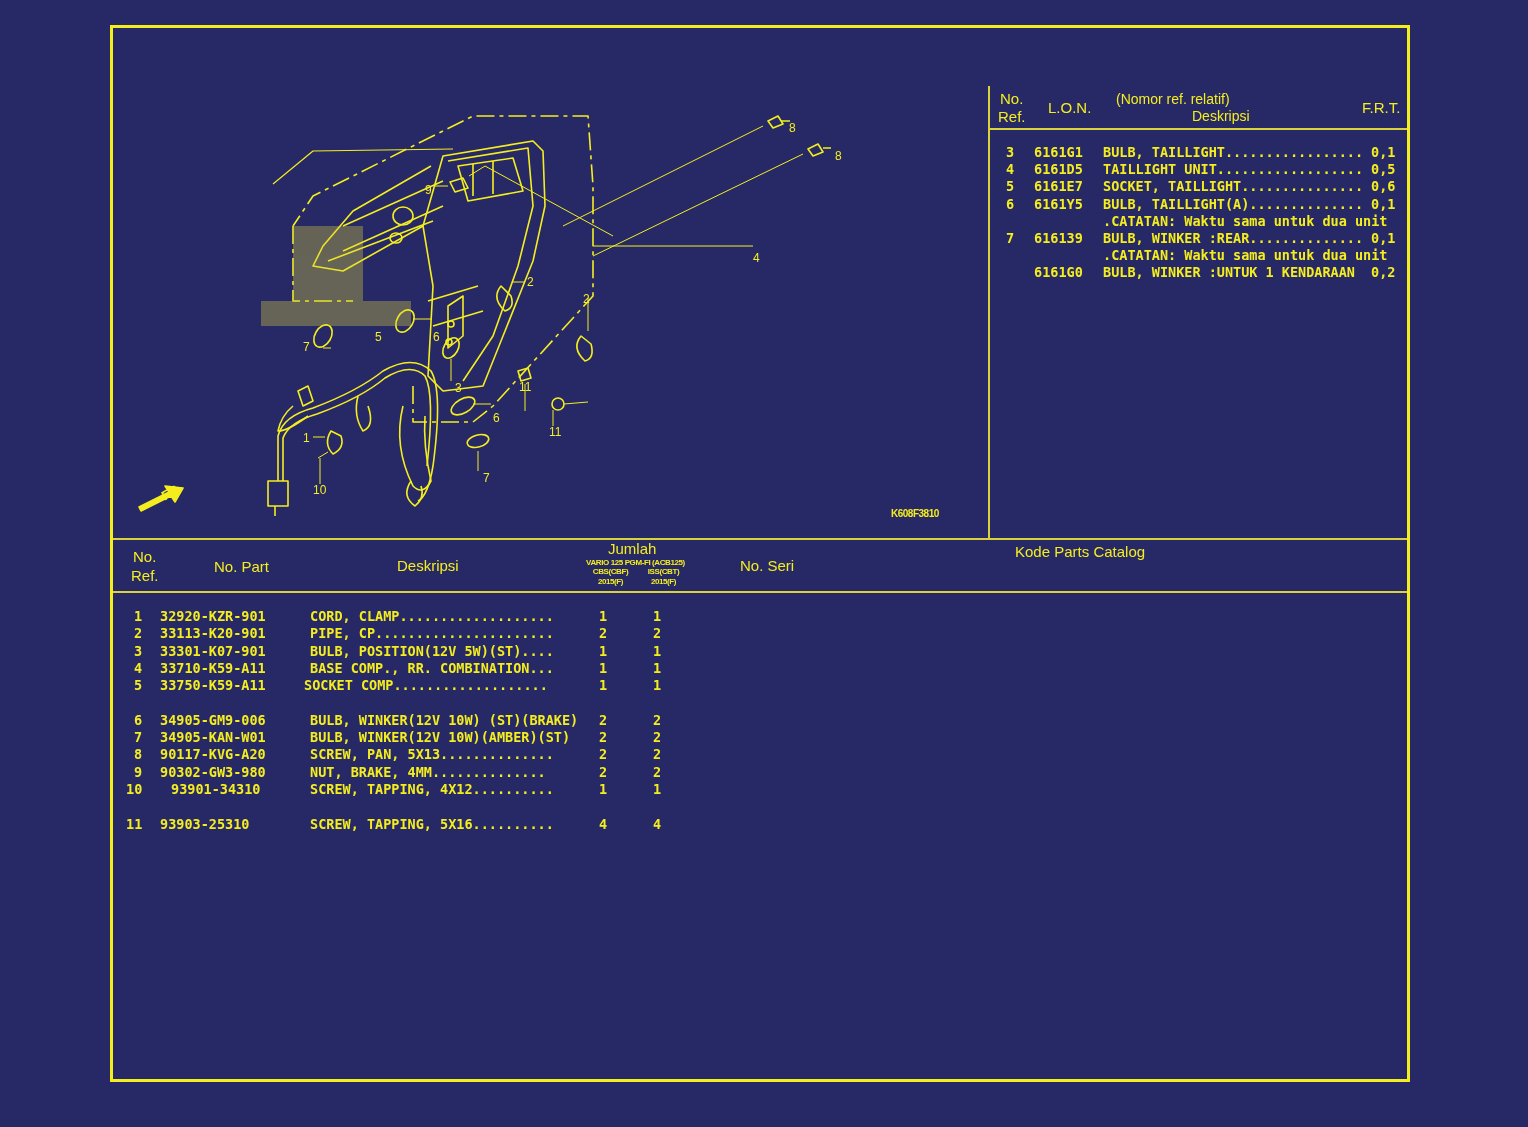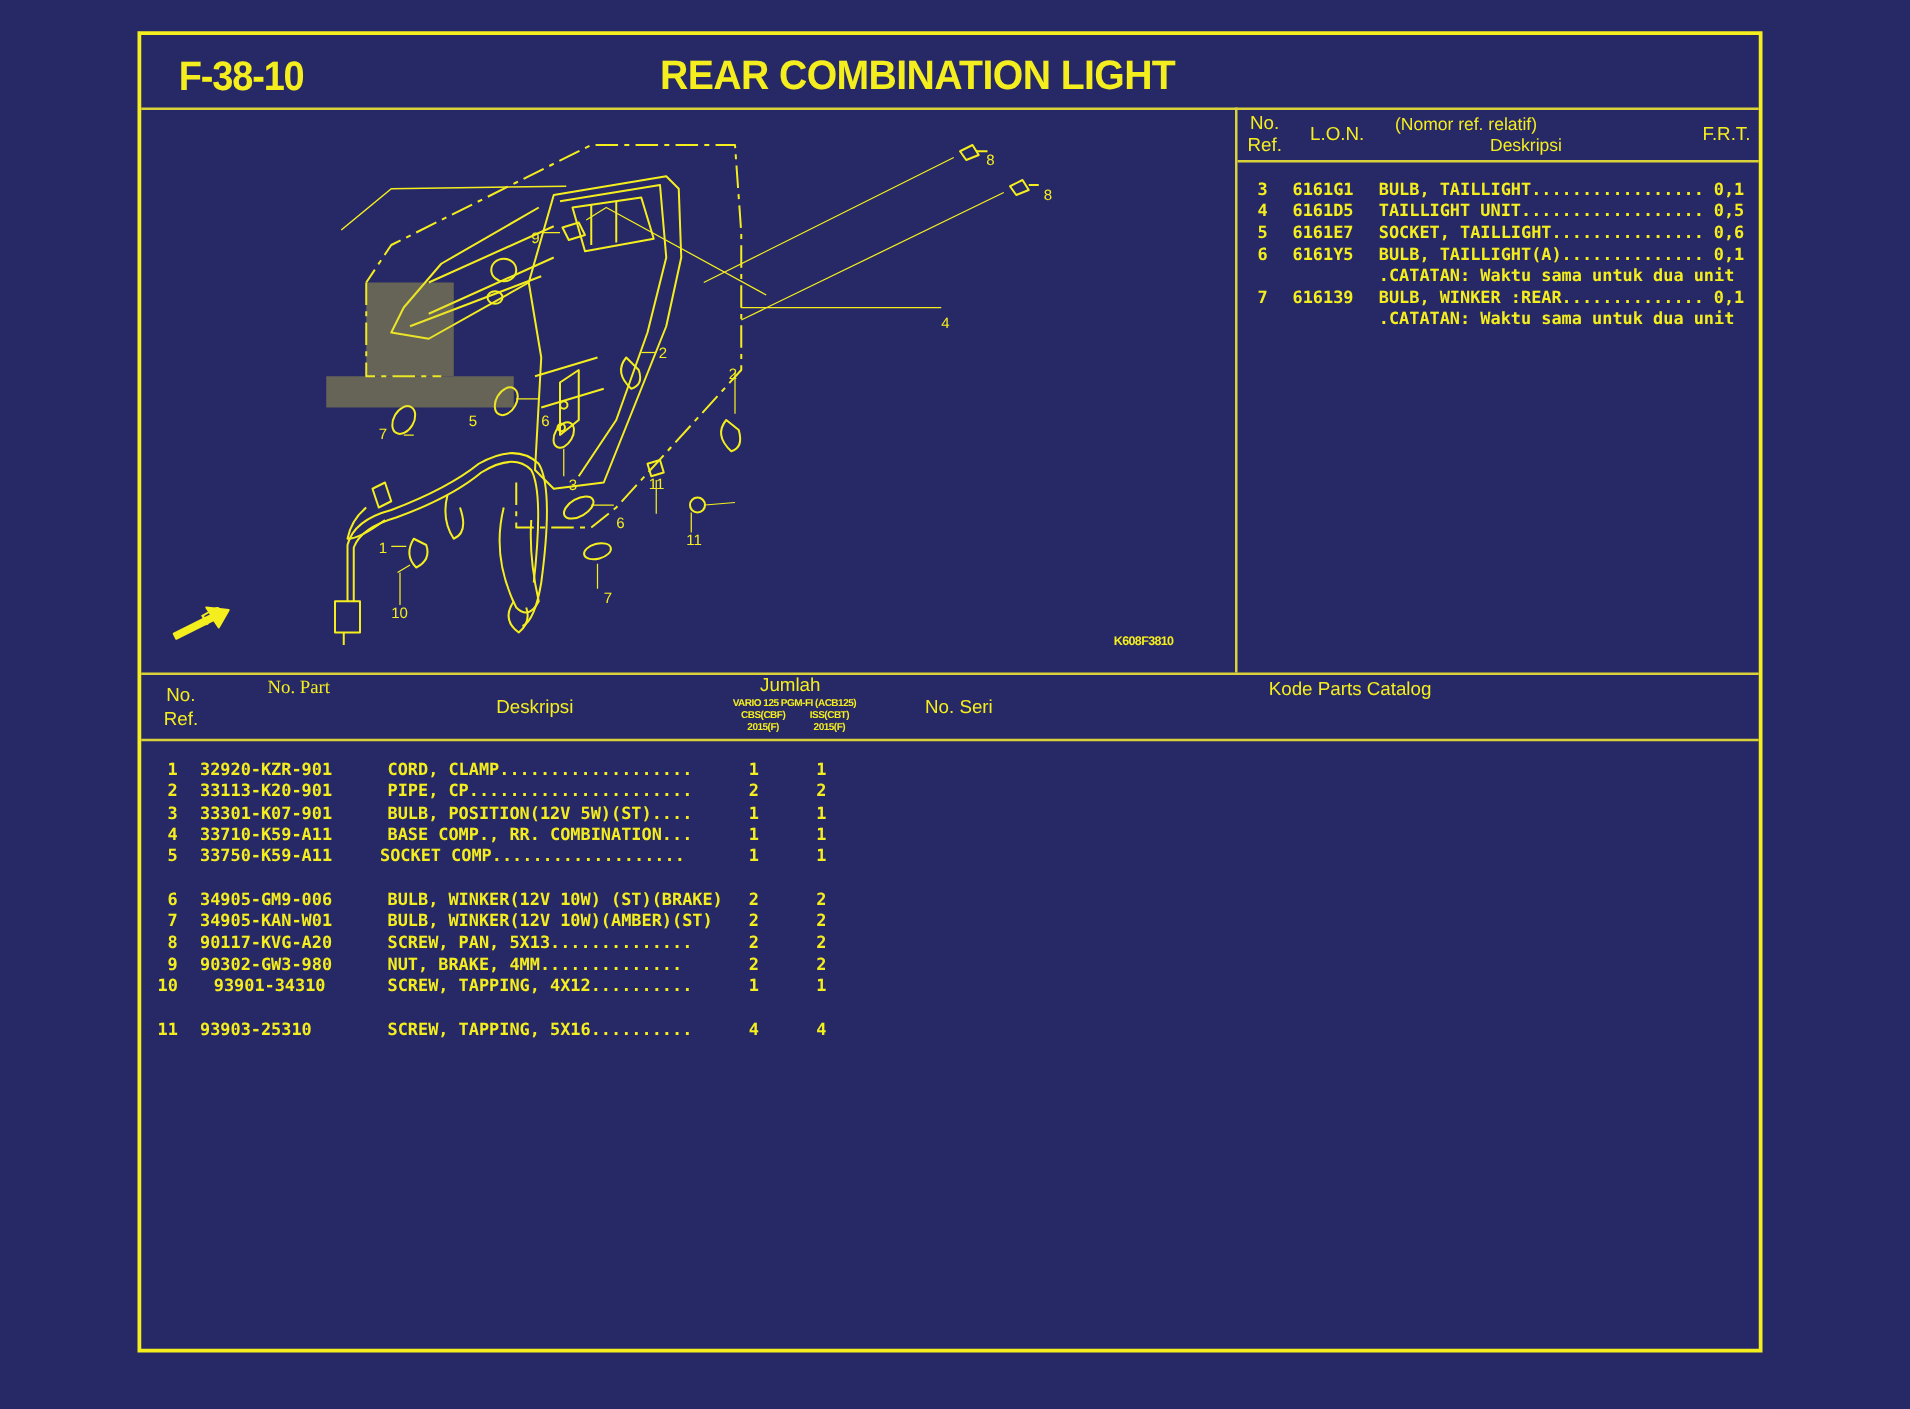--- a/index.html
+++ b/index.html
@@ -82,24 +82,20 @@
     .part-row { position: relative; height: 17.3px; white-space: pre; }
     .part-row.gap-before { margin-top: 17.3px; }
     .part-row span { position: absolute; top: 0; }
     .callout { font-size: 12px; fill: #f5ee1e; font-family: "Liberation Sans", sans-serif; }
   </style>
 </head>
 <body>
 
 <div class="frame">
 
-  <div class="title-bar">
-    <span class="fig-code">F-38-10</span>
-    <span class="fig-title">REAR COMBINATION LIGHT</span>
-  </div>
 
   <div class="diagram-area">
     <svg width="875" height="452" viewBox="0 0 875 452">
       <g fill="none" stroke="#f5ee1e" stroke-width="1.6" stroke-linejoin="round">
 
         <path d="M300 300 L300 336 L360 336 L380 320 L480 210 L480 100 L475 30 L360 30 L300 60 L200 110 L180 140" stroke-dasharray="18 5 4 5"></path>
         <path d="M180 140 L180 215 L240 215" stroke-dasharray="18 5 4 5"></path>
         <path d="M340 63 L200 65 L160 98" stroke-width="1.2"></path>
 
         <path d="M330 70 L420 55 L430 65 L432 120 L420 175 L390 250 L370 300 L330 305 L315 290 L320 200 L310 140 Z"></path>
@@ -227,29 +223,34 @@
       </div>
       <div class="frt-row">
         <span style="left:16px">7</span>
         <span style="left:44px">616139</span>
         <span style="left:113px">BULB, WINKER :REAR..............</span>
         <span style="left:381px">0,1</span>
       </div>
       <div class="frt-row">
         <span style="left:113px">.CATATAN: Waktu sama untuk dua unit</span>
       </div>
+      <div class="frt-row">
+        <span style="left:44px">6161G0</span>
+        <span style="left:113px">BULB, WINKER :UNTUK 1 KENDARAAN</span>
+        <span style="left:381px">0,2</span>
+      </div>
     </div>
   </div>
 
   <div class="bottom-divider"></div>
 
   <div class="parts-header">
     <span style="left:20px;top:8px;">No.</span>
     <span style="left:18px;top:27px;">Ref.</span>
-    <span style="left:101px;top:2px;font-family:Liberation Serif, serif;">No. Part</span>
+    <span style="left:101px;top:18px;">No. Part</span>
     <span style="left:284px;top:17px;">Deskripsi</span>
     <span style="left:495px;top:0px;">Jumlah</span>
     <span class="jumlah-sub" style="left:465px;top:18px;width:115px;">VARIO 125 PGM-FI (ACB125)</span>
     <span class="jumlah-sub" style="left:470px;top:27px;width:55px;">CBS(CBF)</span>
     <span class="jumlah-sub" style="left:470px;top:37px;width:55px;">2015(F)</span>
     <span class="jumlah-sub" style="left:523px;top:27px;width:55px;">ISS(CBT)</span>
     <span class="jumlah-sub" style="left:523px;top:37px;width:55px;">2015(F)</span>
     <span style="left:627px;top:17px;">No. Seri</span>
     <span style="left:902px;top:3px;">Kode Parts Catalog</span>
   </div>

